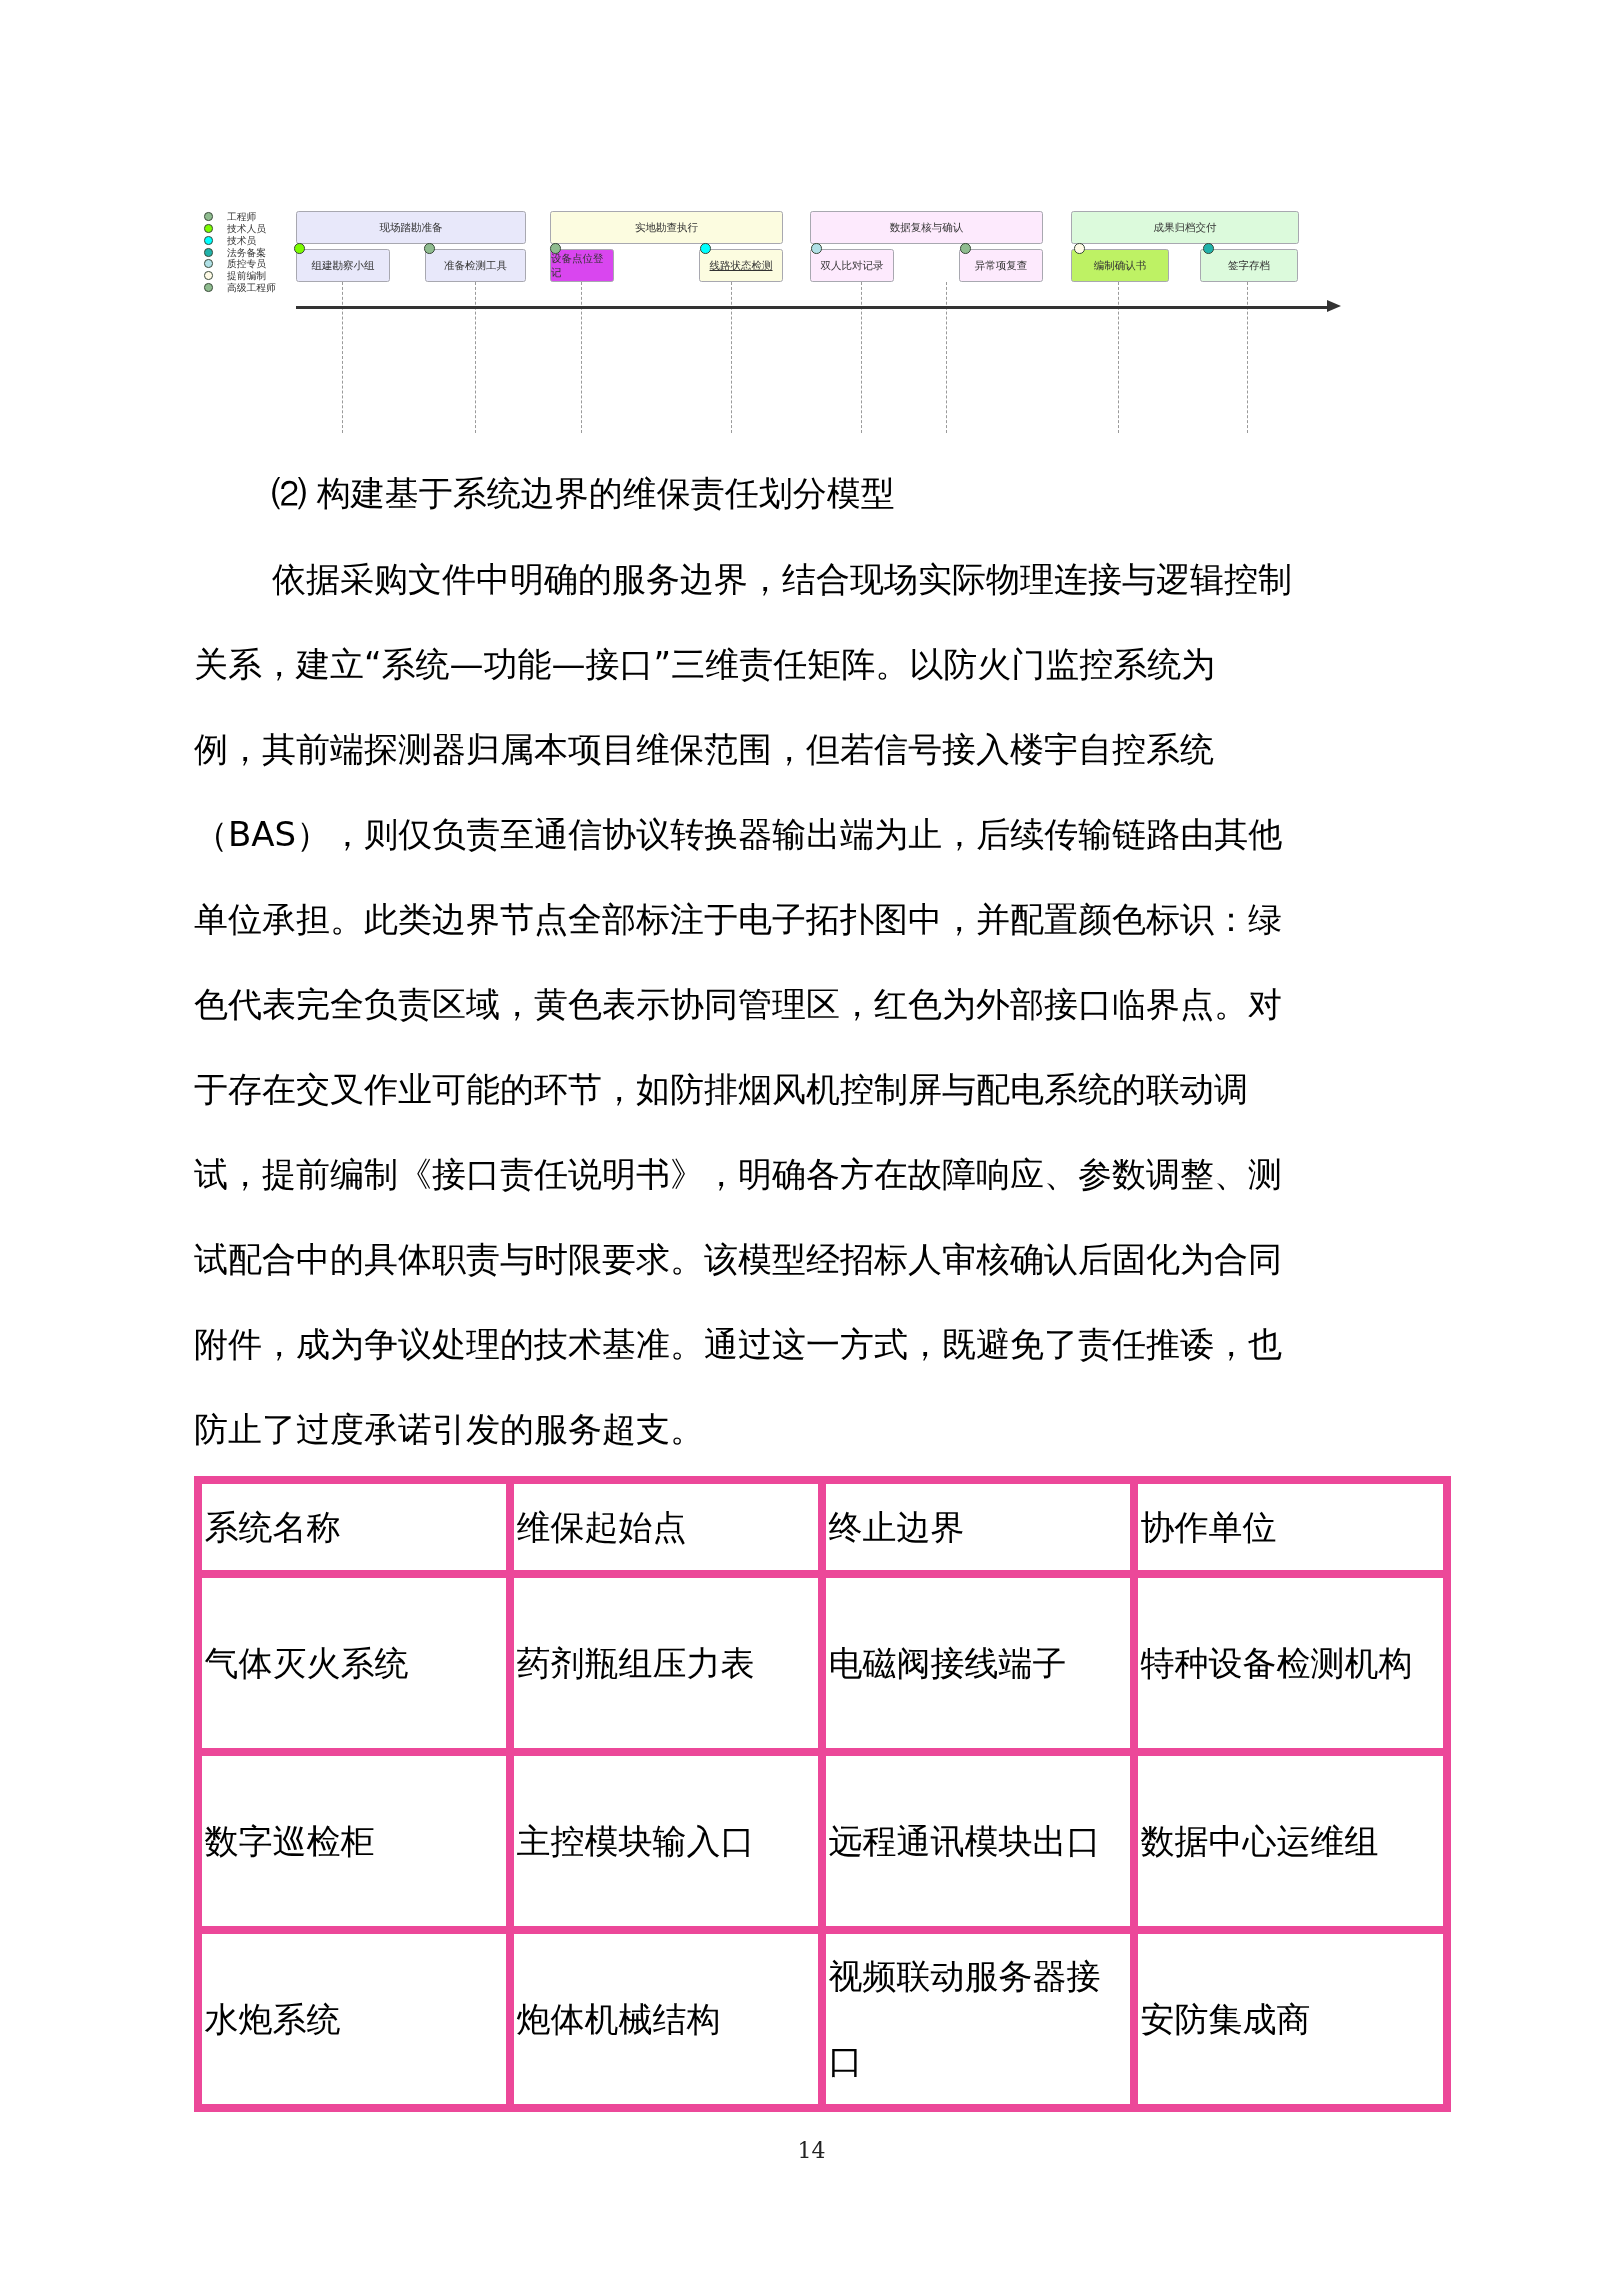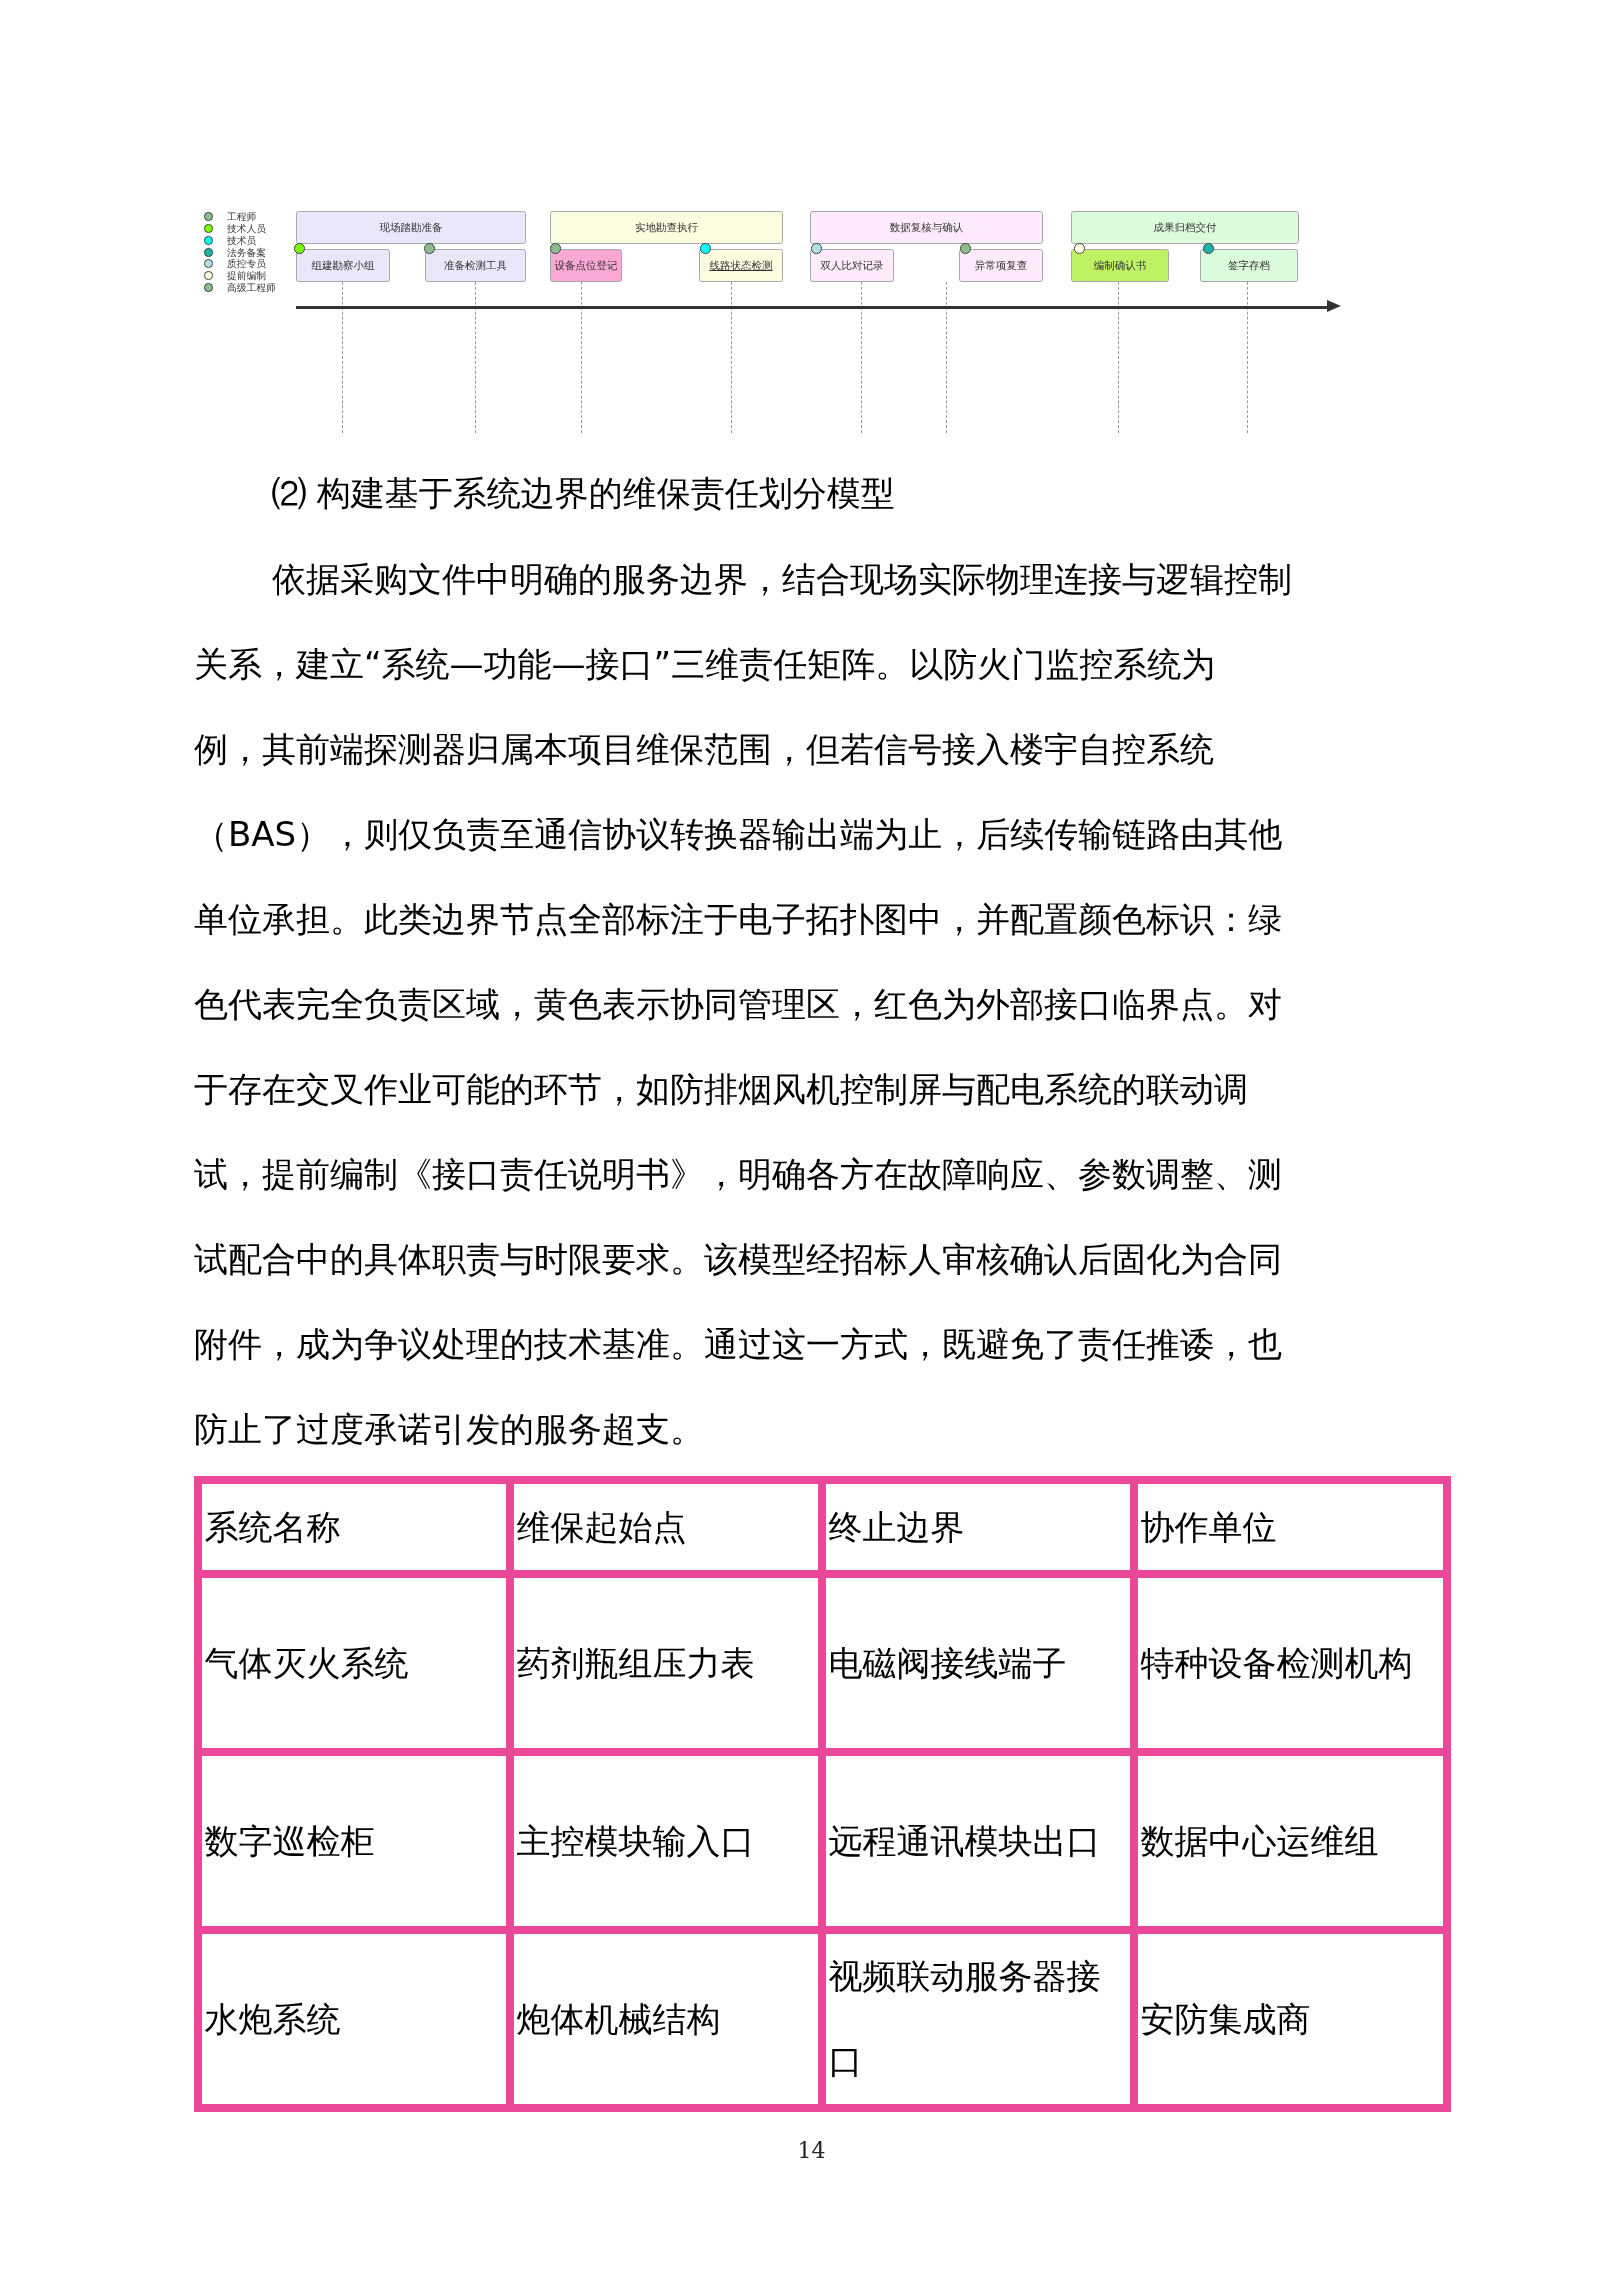--- a/index.html
+++ b/index.html
@@ -75,21 +75,21 @@
     </div>
   </div>
 
   <div class="phase-box" style="left: 296px; width: 230px; background: rgb(232, 232, 250);">现场踏勘准备</div>
   <div class="task-box" style="left: 296px; width: 94px; background: rgb(232, 232, 250);">组建勘察小组</div>
   <span class="task-dot" style="left: 294px; background: rgb(124, 252, 0);"></span>
   <div class="task-box" style="left: 425px; width: 101px; background: rgb(232, 232, 250);">准备检测工具</div>
   <span class="task-dot" style="left: 424px; background: rgb(143, 188, 143);"></span>
 
   <div class="phase-box" style="left: 550px; width: 233px; background: rgb(252, 252, 224);">实地勘查执行</div>
-  <div class="task-box" style="left: 550px; width: 72px; background: #f9a8d4;">设备点位登记</div>
+  <div class="task-box" style="left: 550px; width: 64px; background: #d946ef;">设备点位登记</div>
   <span class="task-dot" style="left: 550px; background: rgb(143, 188, 143);"></span>
   <div class="task-box" style="left: 699px; width: 84px; background: rgb(252, 252, 224); text-decoration: underline;">线路状态检测</div>
   <span class="task-dot" style="left: 700px; background: rgb(0, 255, 255);"></span>
 
   <div class="phase-box" style="left: 810px; width: 233px; background: rgb(253, 234, 253);">数据复核与确认</div>
   <div class="task-box" style="left: 810px; width: 84px; background: rgb(253, 234, 253);">双人比对记录</div>
   <span class="task-dot" style="left: 811px; background: rgb(176, 224, 230);"></span>
   <div class="task-box" style="left: 959px; width: 84px; background: rgb(253, 234, 253);">异常项复查</div>
   <span class="task-dot" style="left: 960px; background: rgb(143, 188, 143);"></span>
 

